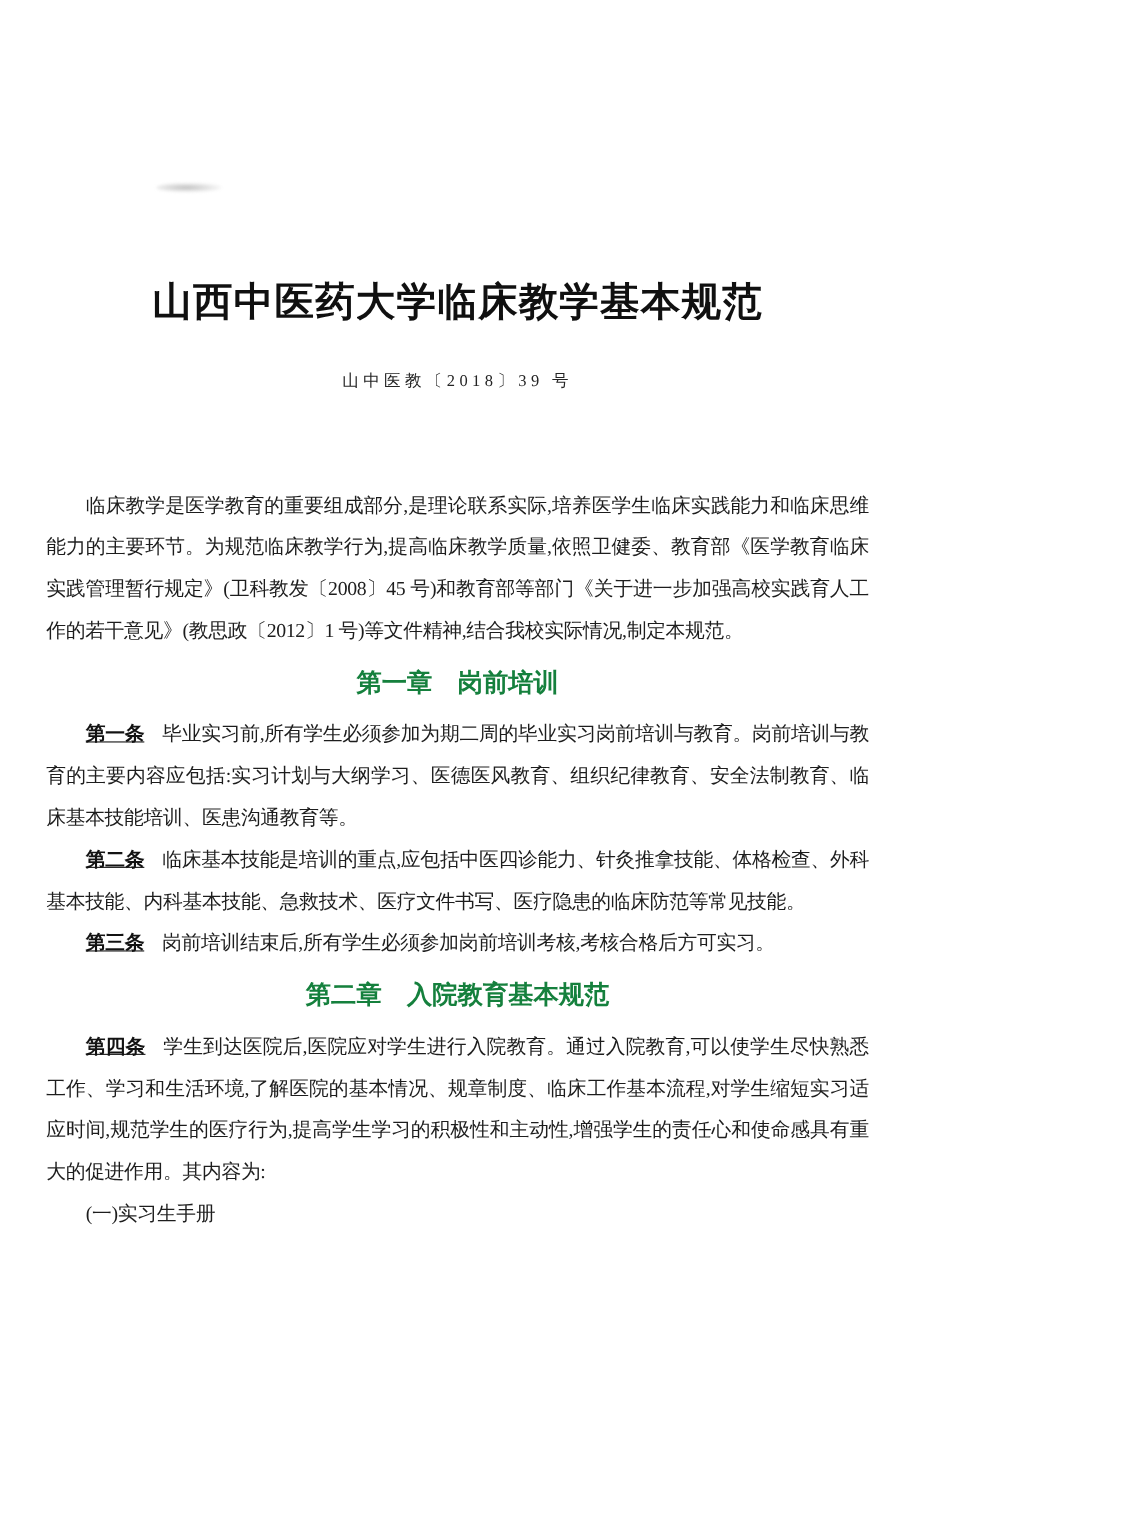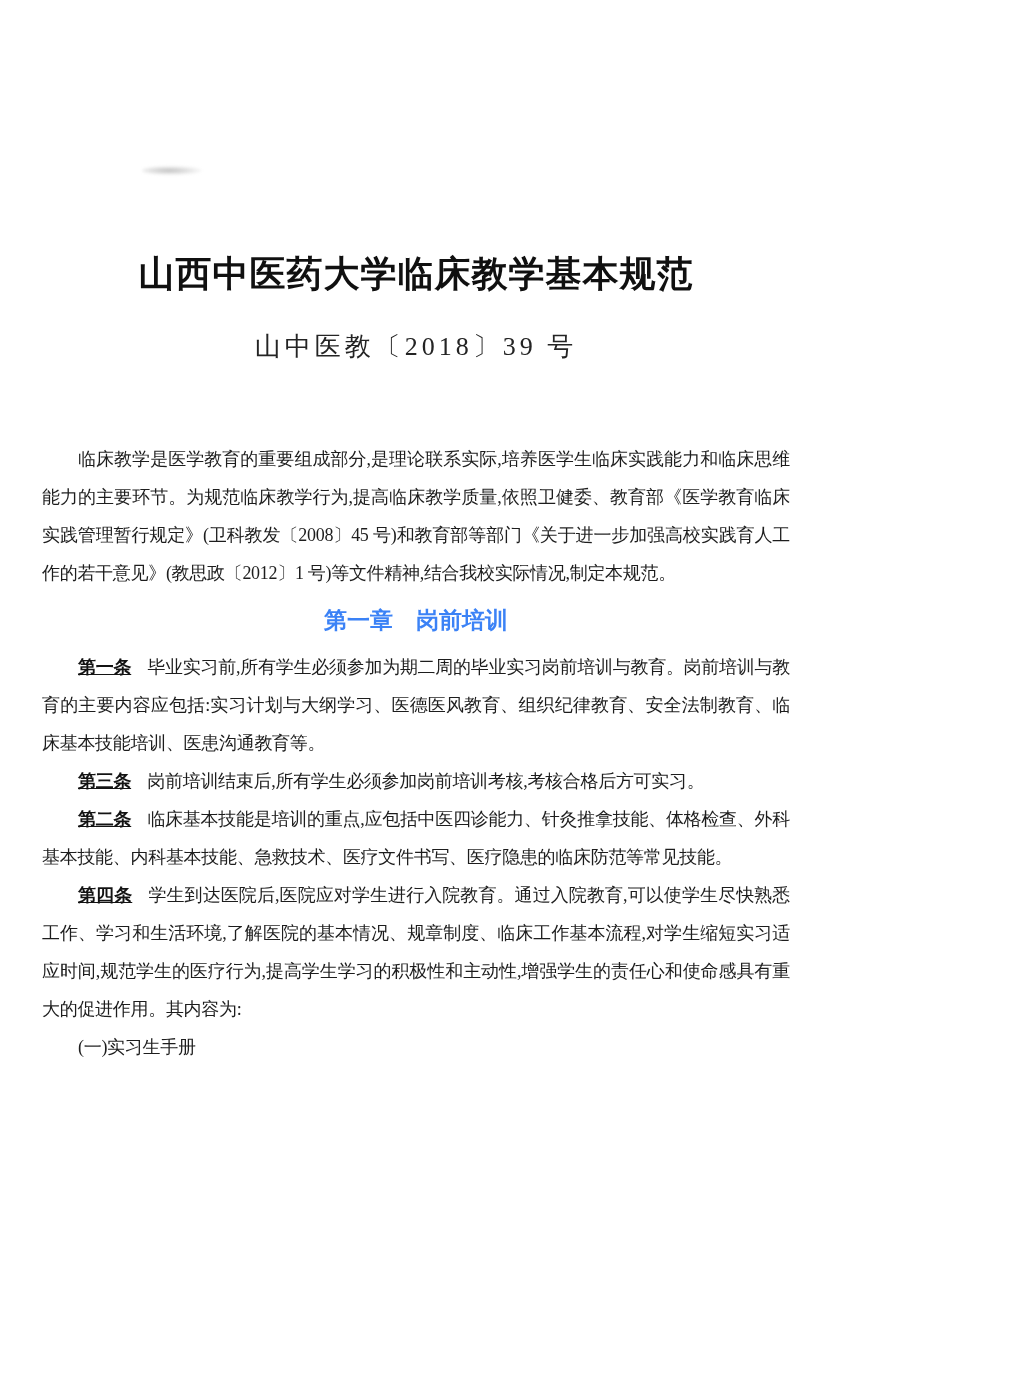--- a/index.html
+++ b/index.html
@@ -42,21 +42,21 @@
     font-family: "Liberation Serif", "DejaVu Serif", serif;
     font-weight: bold;
     font-size: 36px;
     line-height: 48px;
     letter-spacing: 1px;
     color: #101010;
   }
   .doc-number {
     margin-top: 34px;
     text-align: center;
-    font-size: 26px;
+    font-size: 15px;
     line-height: 30px;
     letter-spacing: 4px;
     color: #242424;
   }
   .para {
     margin: 0;
     font-size: 18px;
     line-height: 38px;
     letter-spacing: -0.3px;
     text-align: justify;
@@ -66,21 +66,21 @@
   .preamble {
     margin-top: 78px;
   }
   .chapter-heading {
     margin: 9px 0;
     text-align: center;
     font-family: "Liberation Sans", "DejaVu Sans", sans-serif;
     font-weight: bold;
     font-size: 23px;
     line-height: 38px;
-    color: #3b82f6;
+    color: #15803d;
   }
   .article-label {
     font-family: "Liberation Sans", "DejaVu Sans", sans-serif;
     font-weight: bold;
     margin-right: 0.9em;
     color: #131313;
     text-decoration: underline;
   }
   .subitem {
     text-indent: 2em;
@@ -101,27 +101,28 @@
 
     <p class="para preamble">临床教学是医学教育的重要组成部分,是理论联系实际,培养医学生临床实践能力和临床思维能力的主要环节。为规范临床教学行为,提高临床教学质量,依照卫健委、教育部《医学教育临床实践管理暂行规定》(卫科教发〔2008〕45 号)和教育部等部门《关于进一步加强高校实践育人工作的若干意见》(教思政〔2012〕1 号)等文件精神,结合我校实际情况,制定本规范。</p>
 
     <h2 class="chapter-heading">第一章　岗前培训</h2>
 
     <p class="para">
       <span class="article-label">第一条</span><span>毕业实习前,所有学生必须参加为期二周的毕业实习岗前培训与教育。岗前培训与教育的主要内容应包括:实习计划与大纲学习、医德医风教育、组织纪律教育、安全法制教育、临床基本技能培训、医患沟通教育等。</span>
     </p>
 
     <p class="para">
+      <span class="article-label">第二条</span><span>临床基本技能是培训的重点,应包括中医四诊能力、针灸推拿技能、体格检查、外科基本技能、内科基本技能、急救技术、医疗文件书写、医疗隐患的临床防范等常见技能。</span>
+    </p>
+
+    <p class="para">
       <span class="article-label">第三条</span><span>岗前培训结束后,所有学生必须参加岗前培训考核,考核合格后方可实习。</span>
     </p>
 
-    <p class="para">
-      <span class="article-label">第二条</span><span>临床基本技能是培训的重点,应包括中医四诊能力、针灸推拿技能、体格检查、外科基本技能、内科基本技能、急救技术、医疗文件书写、医疗隐患的临床防范等常见技能。</span>
-    </p>
-
+    <h2 class="chapter-heading">第二章　入院教育基本规范</h2>
 
     <p class="para">
       <span class="article-label">第四条</span><span>学生到达医院后,医院应对学生进行入院教育。通过入院教育,可以使学生尽快熟悉工作、学习和生活环境,了解医院的基本情况、规章制度、临床工作基本流程,对学生缩短实习适应时间,规范学生的医疗行为,提高学生学习的积极性和主动性,增强学生的责任心和使命感具有重大的促进作用。其内容为:</span>
     </p>
 
     <p class="para subitem">(一)实习生手册</p>
 
   </div>
 </div>
 

